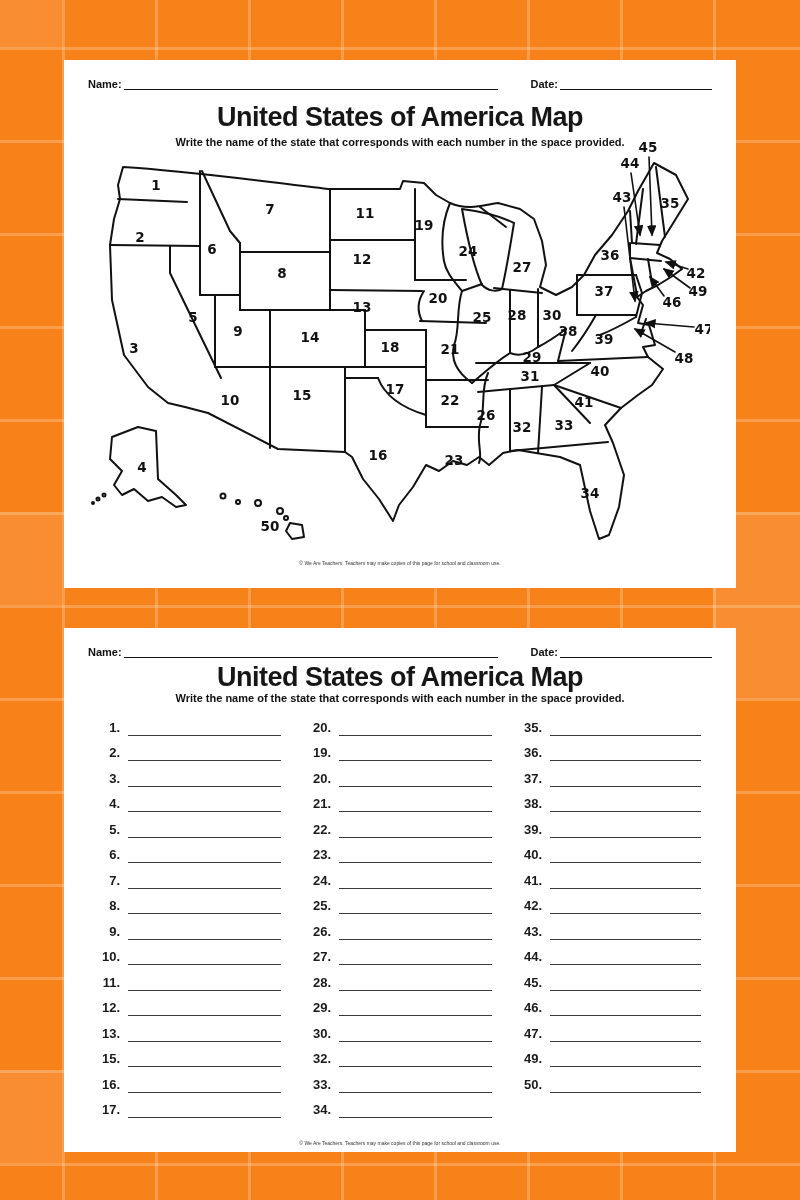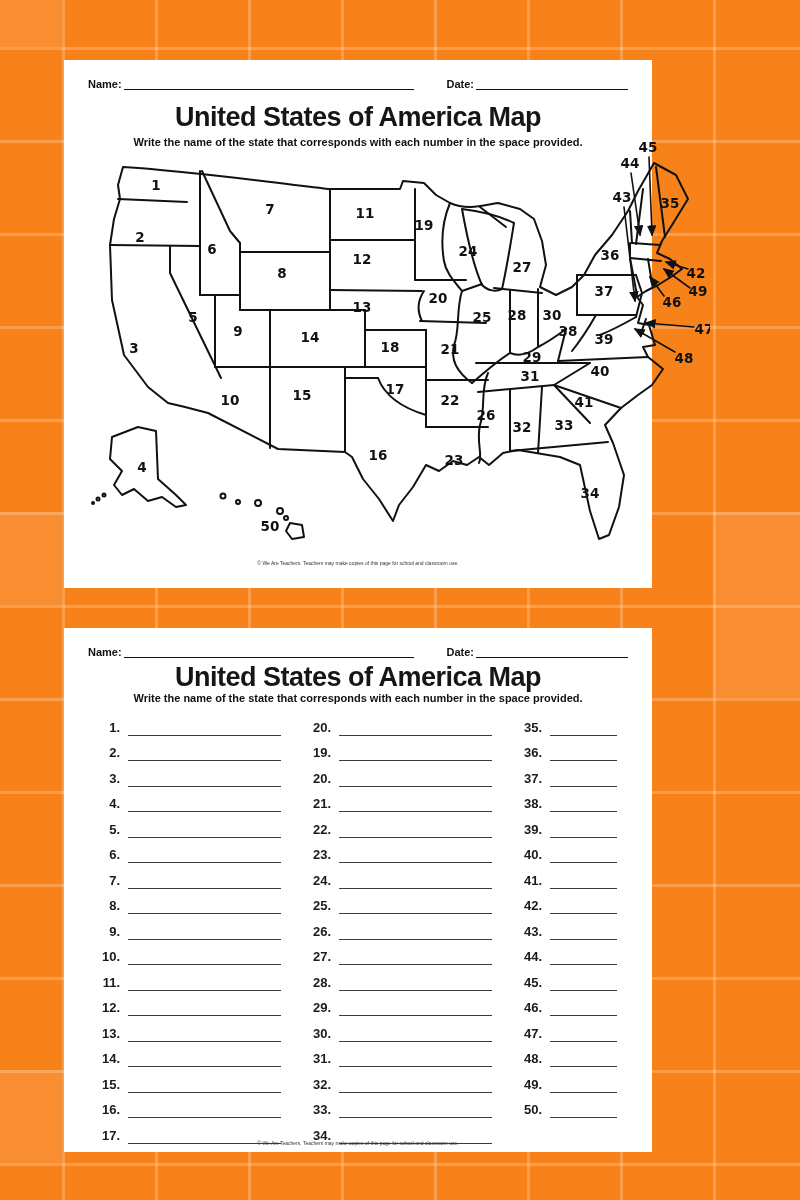--- a/index.html
+++ b/index.html
@@ -4,21 +4,21 @@
 <style>
   html,body{margin:0;padding:0;}
   body{font-family:"Liberation Sans","DejaVu Sans",sans-serif;}
   .canvas{position:relative;width:800px;height:1200px;overflow:hidden;
     background-color:#F8821A;
     background-image:
       linear-gradient(to right, rgba(255,255,255,0.22) 0 3px, transparent 3px),
       linear-gradient(to bottom, rgba(255,255,255,0.22) 0 3px, transparent 3px);
     background-size:93px 93px;background-position:62px 47px;}
   .bg-tile{position:absolute;background:rgba(255,255,255,0.10);}
-  .page{position:absolute;left:64px;width:588px;background:#ffffff;color:#1c1c1c;}
+  .page{position:absolute;left:64px;width:672px;background:#ffffff;color:#1c1c1c;}
   .page1{top:60px;height:528px;}
   .page2{top:628px;height:524px;}
   .name-row{position:absolute;top:16px;left:24px;right:24px;display:flex;align-items:flex-end;font-size:11px;font-weight:600;color:#111;}
   .fill-line{border-bottom:1.5px solid #111;height:13px;}
   .name-line{flex:1;margin-left:2px;margin-right:32px;}
   .date-line{width:152px;margin-left:2px;}
   .ws-title{position:absolute;left:0;right:0;text-align:center;font-size:27px;font-weight:700;color:#161616;letter-spacing:-0.5px;margin:0;}
   .page1 .ws-title{top:42px;}
   .page2 .ws-title{top:34px;}
   .ws-subtitle{position:absolute;left:0;right:0;text-align:center;font-size:11px;font-weight:700;color:#111;}
@@ -409,34 +409,20 @@
             <span class="ans-num">30.</span>
             <span class="ans-blank"></span>
           </div>
           <div class="ans-cell">
             <span class="ans-num">47.</span>
             <span class="ans-blank"></span>
           </div>
         </div>
         <div class="ans-row">
           <div class="ans-cell">
-            <span class="ans-num">14.</span>
-            <span class="ans-blank"></span>
-          </div>
-          <div class="ans-cell">
-            <span class="ans-num">31.</span>
-            <span class="ans-blank"></span>
-          </div>
-          <div class="ans-cell">
-            <span class="ans-num">48.</span>
-            <span class="ans-blank"></span>
-          </div>
-        </div>
-        <div class="ans-row">
-          <div class="ans-cell">
             <span class="ans-num">15.</span>
             <span class="ans-blank"></span>
           </div>
           <div class="ans-cell">
             <span class="ans-num">32.</span>
             <span class="ans-blank"></span>
           </div>
           <div class="ans-cell">
             <span class="ans-num">49.</span>
             <span class="ans-blank"></span>

